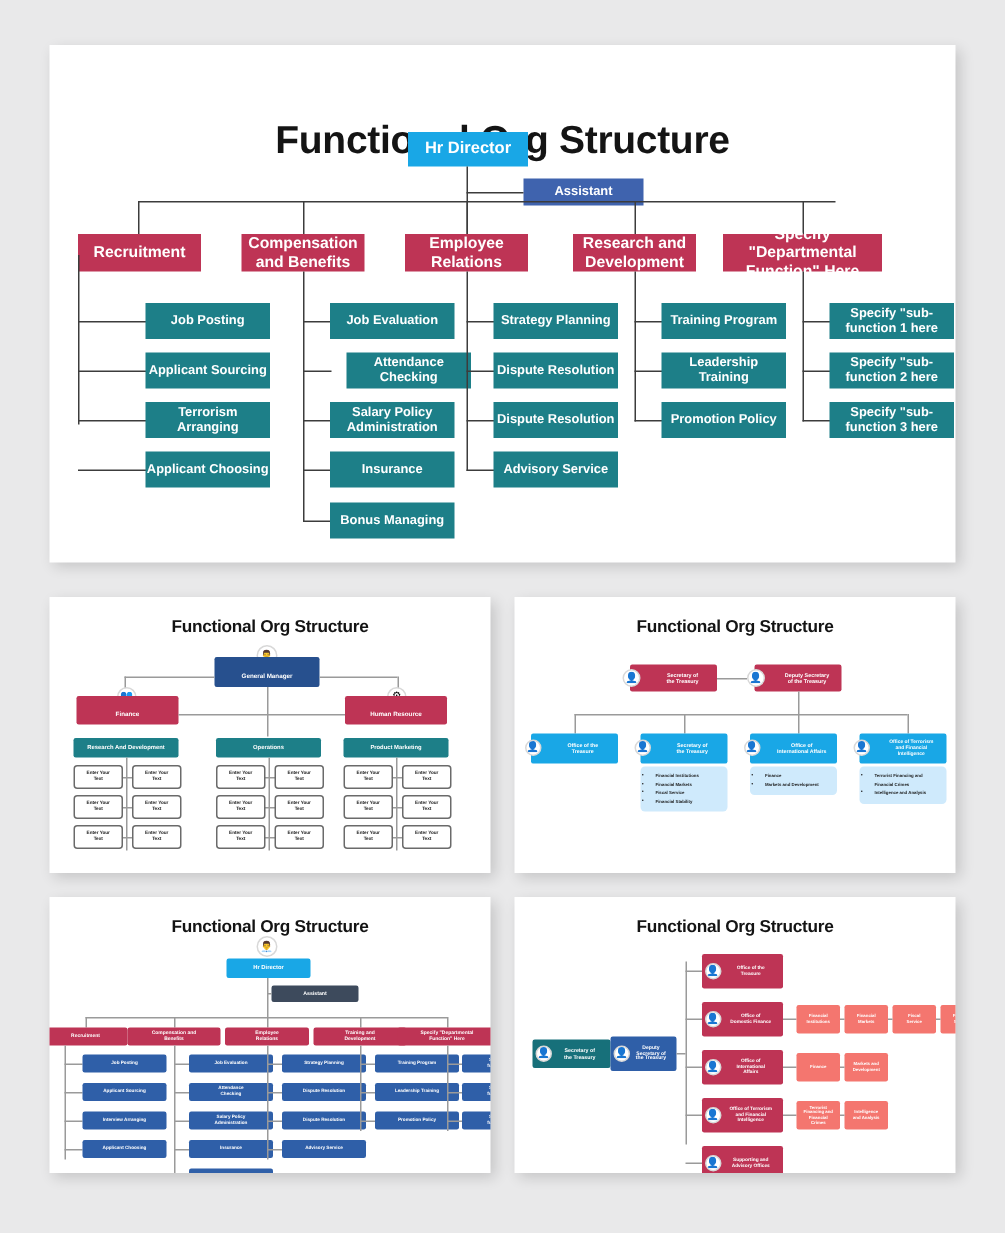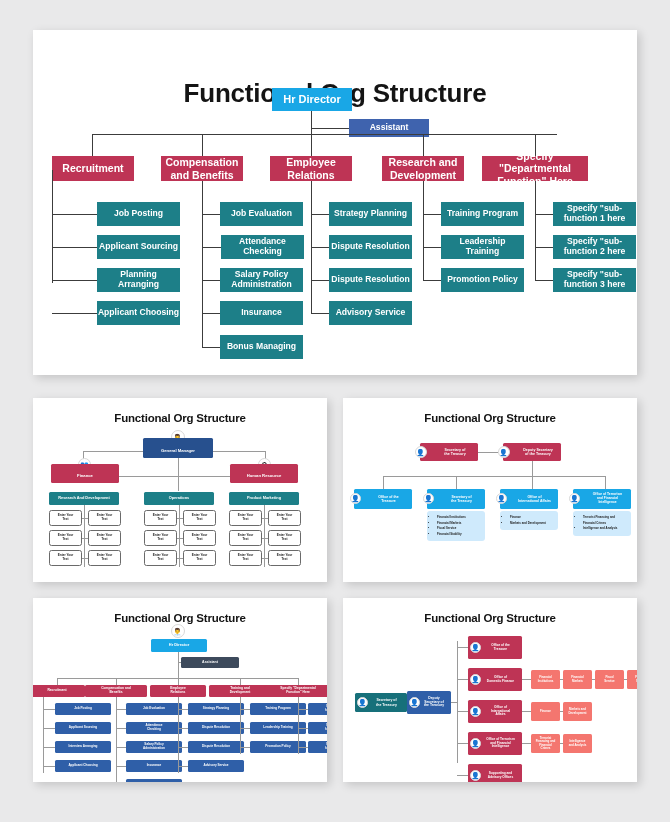--- a/index.html
+++ b/index.html
@@ -116,32 +116,32 @@
     <div class="node c-crim lvl1" style="left:449px; top:126px; width:106px; height:25px;">Specify "Departmental
 Function" Here</div>
 
     <div class="ln v" style="left:19px; top:140px; height:113px;"></div>
     <div class="ln h" style="left:19px; top:184px; width:46px;"></div>
     <div class="ln h" style="left:19px; top:217px; width:46px;"></div>
     <div class="ln h" style="left:19px; top:250px; width:46px;"></div>
     <div class="ln h" style="left:19px; top:283px; width:46px;"></div>
     <div class="node c-teal" style="left:64px; top:172px; width:83px; height:24px;">Job Posting</div>
     <div class="node c-teal" style="left:64px; top:205px; width:83px; height:24px;">Applicant Sourcing</div>
-    <div class="node c-teal" style="left:64px; top:238px; width:83px; height:24px;">Planning
+    <div class="node c-teal" style="left:64px; top:238px; width:83px; height:24px;">Terrorism
 Arranging</div>
     <div class="node c-teal" style="left:64px; top:271px; width:83px; height:24px;">Applicant Choosing</div>
 
     <div class="ln v" style="left:169px; top:151px; height:167px;"></div>
     <div class="ln h" style="left:169px; top:184px; width:19px;"></div>
     <div class="ln h" style="left:169px; top:217px; width:19px;"></div>
     <div class="ln h" style="left:169px; top:250px; width:19px;"></div>
     <div class="ln h" style="left:169px; top:283px; width:19px;"></div>
     <div class="ln h" style="left:169px; top:317px; width:19px;"></div>
     <div class="node c-teal" style="left:187px; top:172px; width:83px; height:24px;">Job Evaluation</div>
-    <div class="node c-teal" style="left:188px; top:205px; width:83px; height:24px;">Attendance
+    <div class="node c-teal" style="left:198px; top:205px; width:83px; height:24px;">Attendance
 Checking</div>
     <div class="node c-teal" style="left:187px; top:238px; width:83px; height:24px;">Salary Policy
 Administration</div>
     <div class="node c-teal" style="left:187px; top:271px; width:83px; height:24px;">Insurance</div>
     <div class="node c-teal" style="left:187px; top:305px; width:83px; height:24px;">Bonus Managing</div>
 
     <div class="ln v" style="left:278px; top:151px; height:133px;"></div>
     <div class="ln h" style="left:278px; top:184px; width:19px;"></div>
     <div class="ln h" style="left:278px; top:217px; width:19px;"></div>
     <div class="ln h" style="left:278px; top:250px; width:19px;"></div>

